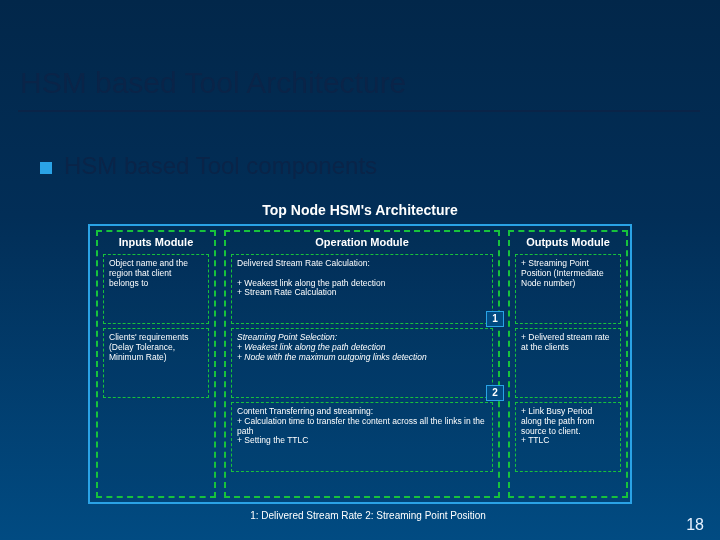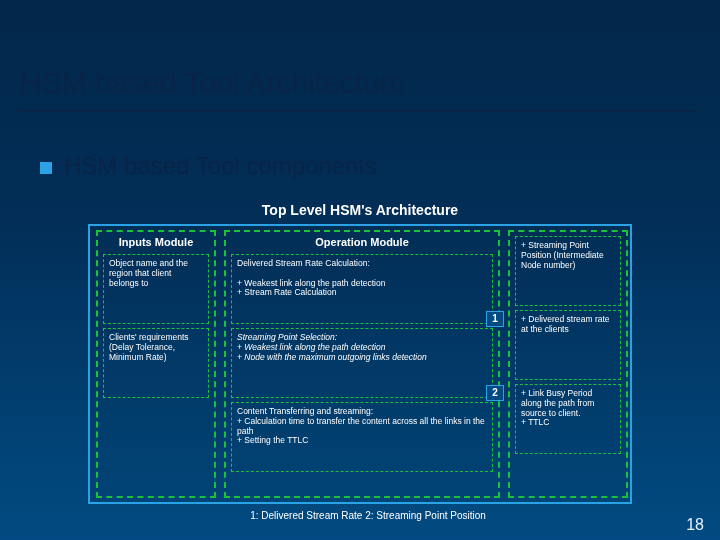--- a/index.html
+++ b/index.html
@@ -108,21 +108,21 @@
 </style>
 </head>
 <body>
 
 <div class="title">HSM based Tool Architecture</div>
 <div class="title-line"></div>
 
 <div class="bullet-sq"></div>
 <div class="bullet-txt">HSM based Tool components</div>
 
-<div class="sub-title">Top Level HSM's Architecture</div>
+<div class="sub-title">Top Node HSM's Architecture</div>
 
 <div class="frame">
 
   <div class="col col-in">
     <div class="col-hdr">Inputs Module</div>
     <div class="cell inp-cell">Object name and the region that client belongs to</div>
     <div class="cell inp-cell">Clients' requirements (Delay Tolerance, Minimum Rate)</div>
   </div>
 
   <div class="col col-op">
@@ -141,20 +141,21 @@
       <div class="badge">2</div>
     </div>
     <div class="cell op-cell op-row">
       <span style="white-space:pre-line;">Content Transferring and streaming:
 + Calculation time to transfer the content across all the links in the path
 + Setting the TTLC</span>
     </div>
   </div>
 
   <div class="col col-out">
+    <div class="col-hdr">Outputs Module</div>
     <div class="cell out-cell" style="white-space:pre-line;">+ Streaming Point  Position (Intermediate Node number)</div>
     <div class="cell out-cell" style="white-space:pre-line;">+ Delivered stream rate at the clients</div>
     <div class="cell out-cell" style="white-space:pre-line;">+ Link Busy Period along the path from source to client.
 + TTLC</div>
   </div>
 
 </div>
 
 <div class="legend">1: Delivered Stream Rate    2: Streaming Point Position</div>
 <div class="pagenum">18</div>

